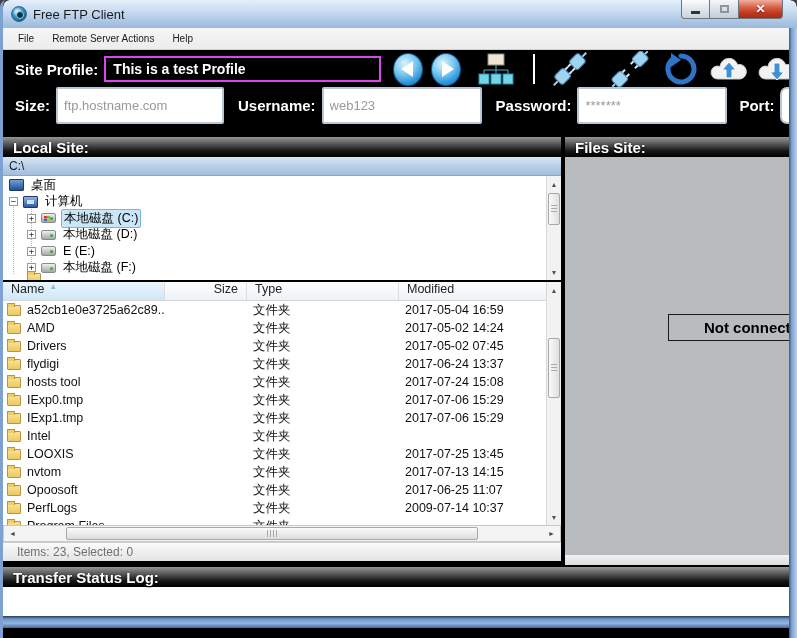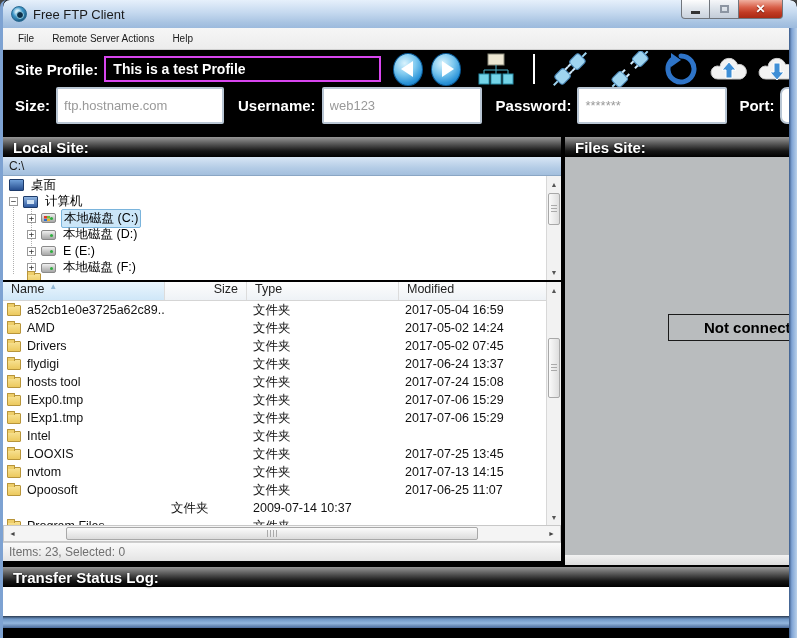--- a/index.html
+++ b/index.html
@@ -140,21 +140,21 @@
   .h-arrow { position:absolute; top:0; width:15px; height:15px; color:#444; font-size:7px;
     display:flex; align-items:center; justify-content:center; }
   .h-arrow.left { left:1px; } .h-arrow.right { right:1px; }
   .h-thumb { position:absolute; top:1px; height:13px; left:62px; width:412px;
     border:1px solid #a8a8a8; border-radius:2px; background:linear-gradient(180deg,#fbfbfb,#dcdcdc); }
   .h-thumb::after { content:""; position:absolute; top:2px; bottom:2px; left:50%; margin-left:-5px; width:10px;
     background:repeating-linear-gradient(90deg,#aaa 0 1px,transparent 1px 3px); }
 
   .status-bar { height:19px; background:linear-gradient(180deg,#fafafa,#e4e4e4);
     border-top:1px solid #cfcfcf; font-size:12px; color:#6f6f6f;
-    display:flex; align-items:center; padding-left:6px; }
+    display:flex; align-items:center; padding-left:14px; }
 
   
   .remote-body { flex:1; background:#b9bcbe; position:relative; overflow:hidden; }
   .remote-body::after { content:""; position:absolute; left:0; right:0; bottom:0; height:10px;
     background:linear-gradient(180deg,#f2f2f2,#dcdcdc); }
   .not-connected { position:absolute; left:103px; top:157px; width:176px;
     border:1px solid #1a1a1a; padding:4px 10px; font-size:15px; font-weight:bold; color:#000;
     text-align:center; white-space:nowrap; }
 
   
@@ -422,20 +422,24 @@
               <div class="file-row">
                 <span class="fcell fname">
                   <span class="icon-folder"></span>
                   <span>Opoosoft</span>
                 </span>
                 <span class="fcell fsize"></span>
                 <span class="fcell ftype">文件夹</span>
                 <span class="fcell fmod">2017-06-25 11:07</span>
               </div>
               <div class="file-row">
+                <span class="fcell fname">
+                  <span class="icon-folder"></span>
+                  <span>PerfLogs</span>
+                </span>
                 <span class="fcell fsize"></span>
                 <span class="fcell ftype">文件夹</span>
                 <span class="fcell fmod">2009-07-14 10:37</span>
               </div>
               <div class="file-row">
                 <span class="fcell fname">
                   <span class="icon-folder"></span>
                   <span>Program Files</span>
                 </span>
                 <span class="fcell fsize"></span>

